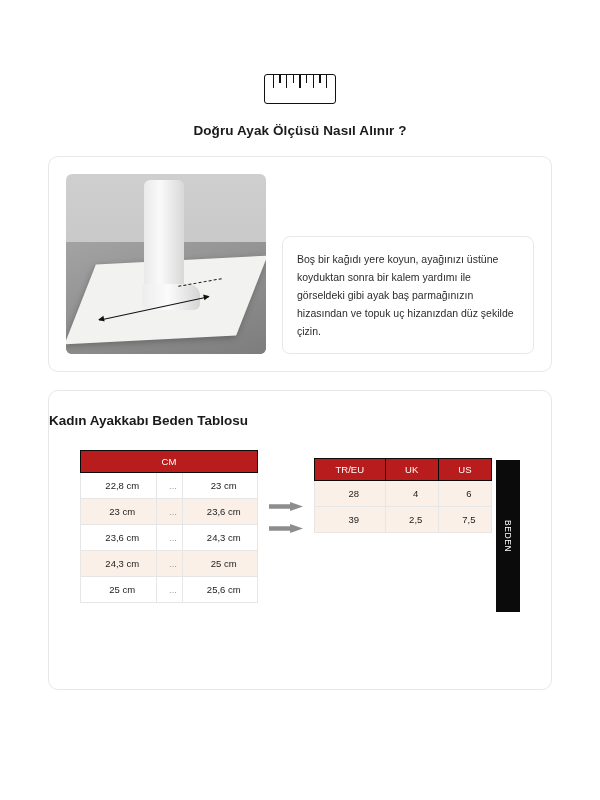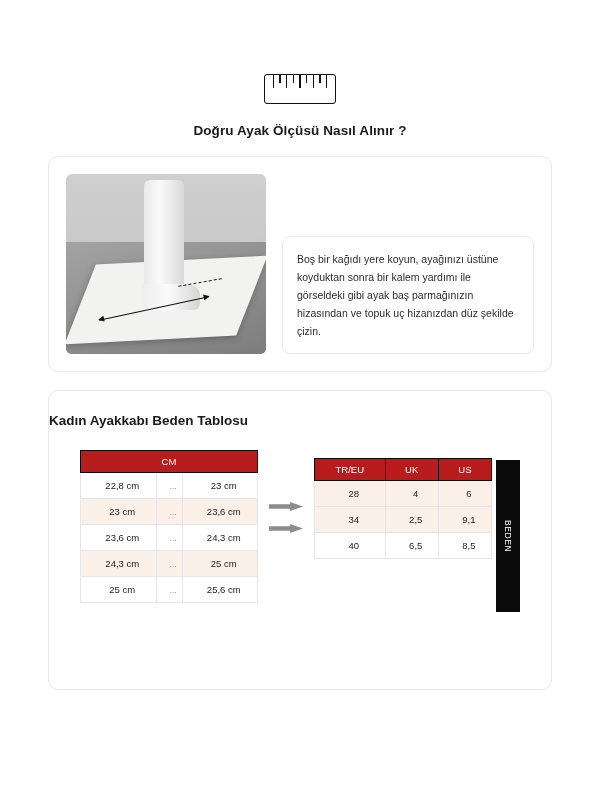--- a/index.html
+++ b/index.html
@@ -309,28 +309,23 @@
             <th>US</th>
           </tr>
         </thead>
         <tbody>
           <tr class="alt">
             <td>28</td>
             <td>4</td>
             <td>6</td>
           </tr>
           <tr class="alt">
-            <td>34</td>
+            <td>39</td>
             <td>2,5</td>
-            <td>9,1</td>
-          </tr>
-          <tr>
-            <td>40</td>
-            <td>6,5</td>
-            <td>8,5</td>
+            <td>7,5</td>
           </tr>
         </tbody>
       </table>
 
       <div class="beden-col">
         <span>BEDEN</span>
       </div>
 
     </div>
   </div>

